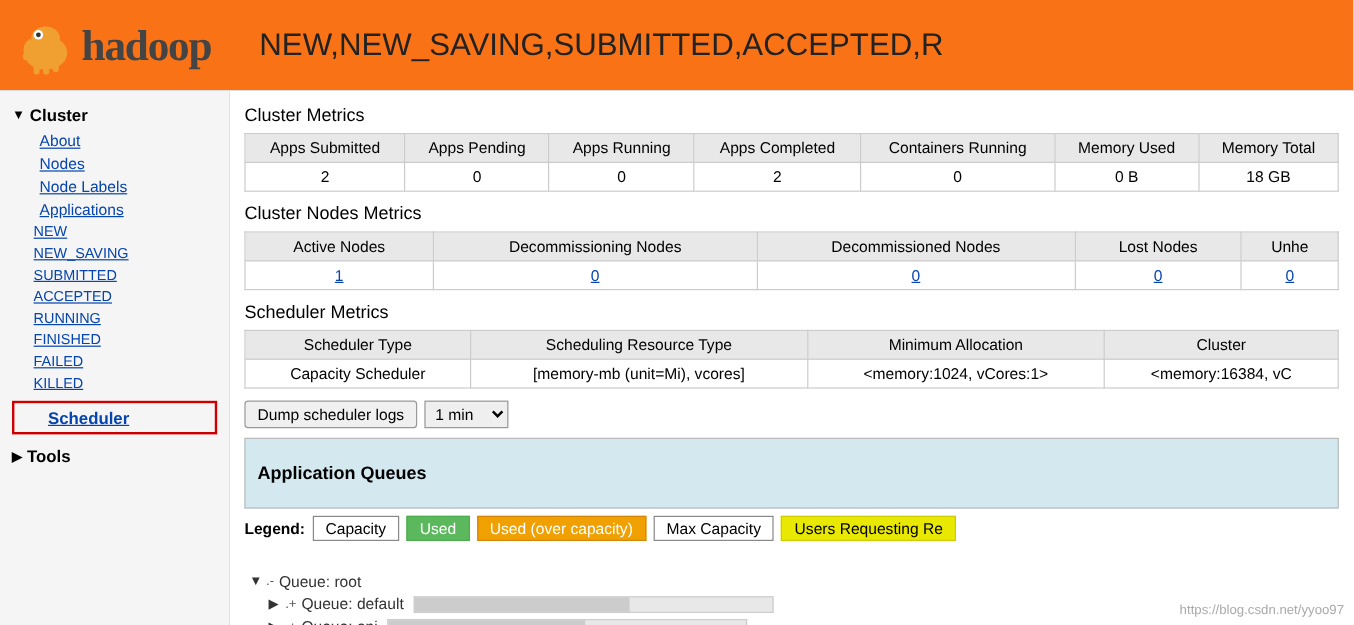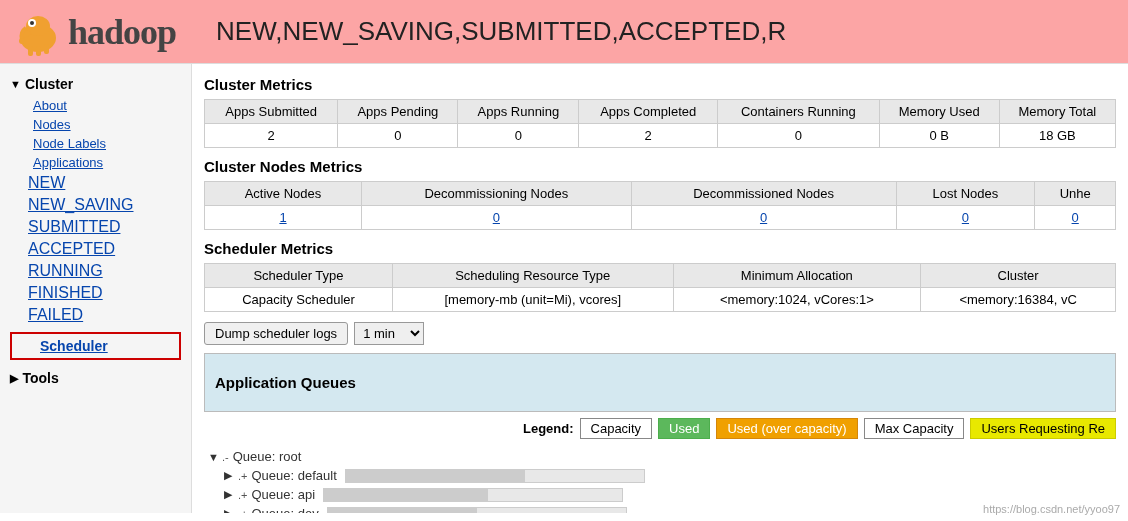--- a/index.html
+++ b/index.html
@@ -4,22 +4,22 @@
   <style>
     * { box-sizing: border-box; margin: 0; padding: 0; }
     body { font-family: Arial, sans-serif; font-size: 13px; background: #fff; overflow: hidden; width: 1128px; height: 521px; }
 
     
     #header {
       display: flex;
       align-items: center;
       padding: 8px 12px;
       border-bottom: 1px solid #ddd;
-      background: #fca5a5;
-      height: 64px;
+      background: #f97316;
+      height: 76px;
     }
     #logo {
       display: flex;
       align-items: center;
       margin-right: 16px;
     }
     .hadoop-elephant {
       width: 52px;
       height: 52px;
       margin-right: 4px;
@@ -68,21 +68,21 @@
     .sidebar-link {
       display: block;
       padding: 2px 33px;
       color: #0645ad;
       text-decoration: underline;
       cursor: pointer;
       font-size: 13px;
     }
     .sidebar-link.sub {
       padding-left: 28px;
-      font-size: 16px;
+      font-size: 12px;
     }
     .sidebar-item-scheduler {
       display: block;
       padding: 4px 28px;
       color: #0645ad;
       text-decoration: underline;
       cursor: pointer;
       font-size: 14px;
       font-weight: bold;
       border: 2px solid #cc0000;
@@ -105,21 +105,21 @@
     
     #main {
       flex: 1;
       overflow: auto;
       padding: 8px 12px;
       background: #fff;
     }
 
     .section-title {
       font-size: 15px;
-      font-weight: bold;
+      font-weight: normal;
       margin-bottom: 6px;
       margin-top: 4px;
     }
 
     
     .metrics-table {
       border-collapse: collapse;
       width: 100%;
       margin-bottom: 10px;
       font-size: 13px;
@@ -171,23 +171,22 @@
       font-size: 15px;
       font-weight: bold;
       border: 1px solid #bbb;
       margin-bottom: 6px;
     }
 
     .legend-row {
       display: flex;
       align-items: center;
       gap: 6px;
-      margin-bottom: 8px;
-      font-size: 13px;
-      justify-content: flex-end;
+      margin-bottom: 24px;
+      font-size: 13px;
     }
     .legend-label {
       font-weight: bold;
     }
     .legend-box {
       padding: 2px 10px;
       border: 1px solid #999;
       font-size: 13px;
     }
     .legend-capacity { background: #fff; border: 1px solid #888; }
@@ -291,20 +290,21 @@
     <a class="sidebar-link">Nodes</a>
     <a class="sidebar-link">Node Labels</a>
     <a class="sidebar-link">Applications</a>
     <a class="sidebar-link sub">NEW</a>
     <a class="sidebar-link sub">NEW_SAVING</a>
     <a class="sidebar-link sub">SUBMITTED</a>
     <a class="sidebar-link sub">ACCEPTED</a>
     <a class="sidebar-link sub">RUNNING</a>
     <a class="sidebar-link sub">FINISHED</a>
     <a class="sidebar-link sub">FAILED</a>
+    <a class="sidebar-link sub">KILLED</a>
     <a class="sidebar-item-scheduler">Scheduler</a>
     <div class="sidebar-tools-header">
       <span class="arrow">▶</span>
       <span>Tools</span>
     </div>
   </div>
 
   <div id="main">
 
     <div class="section-title">Cluster Metrics</div>

